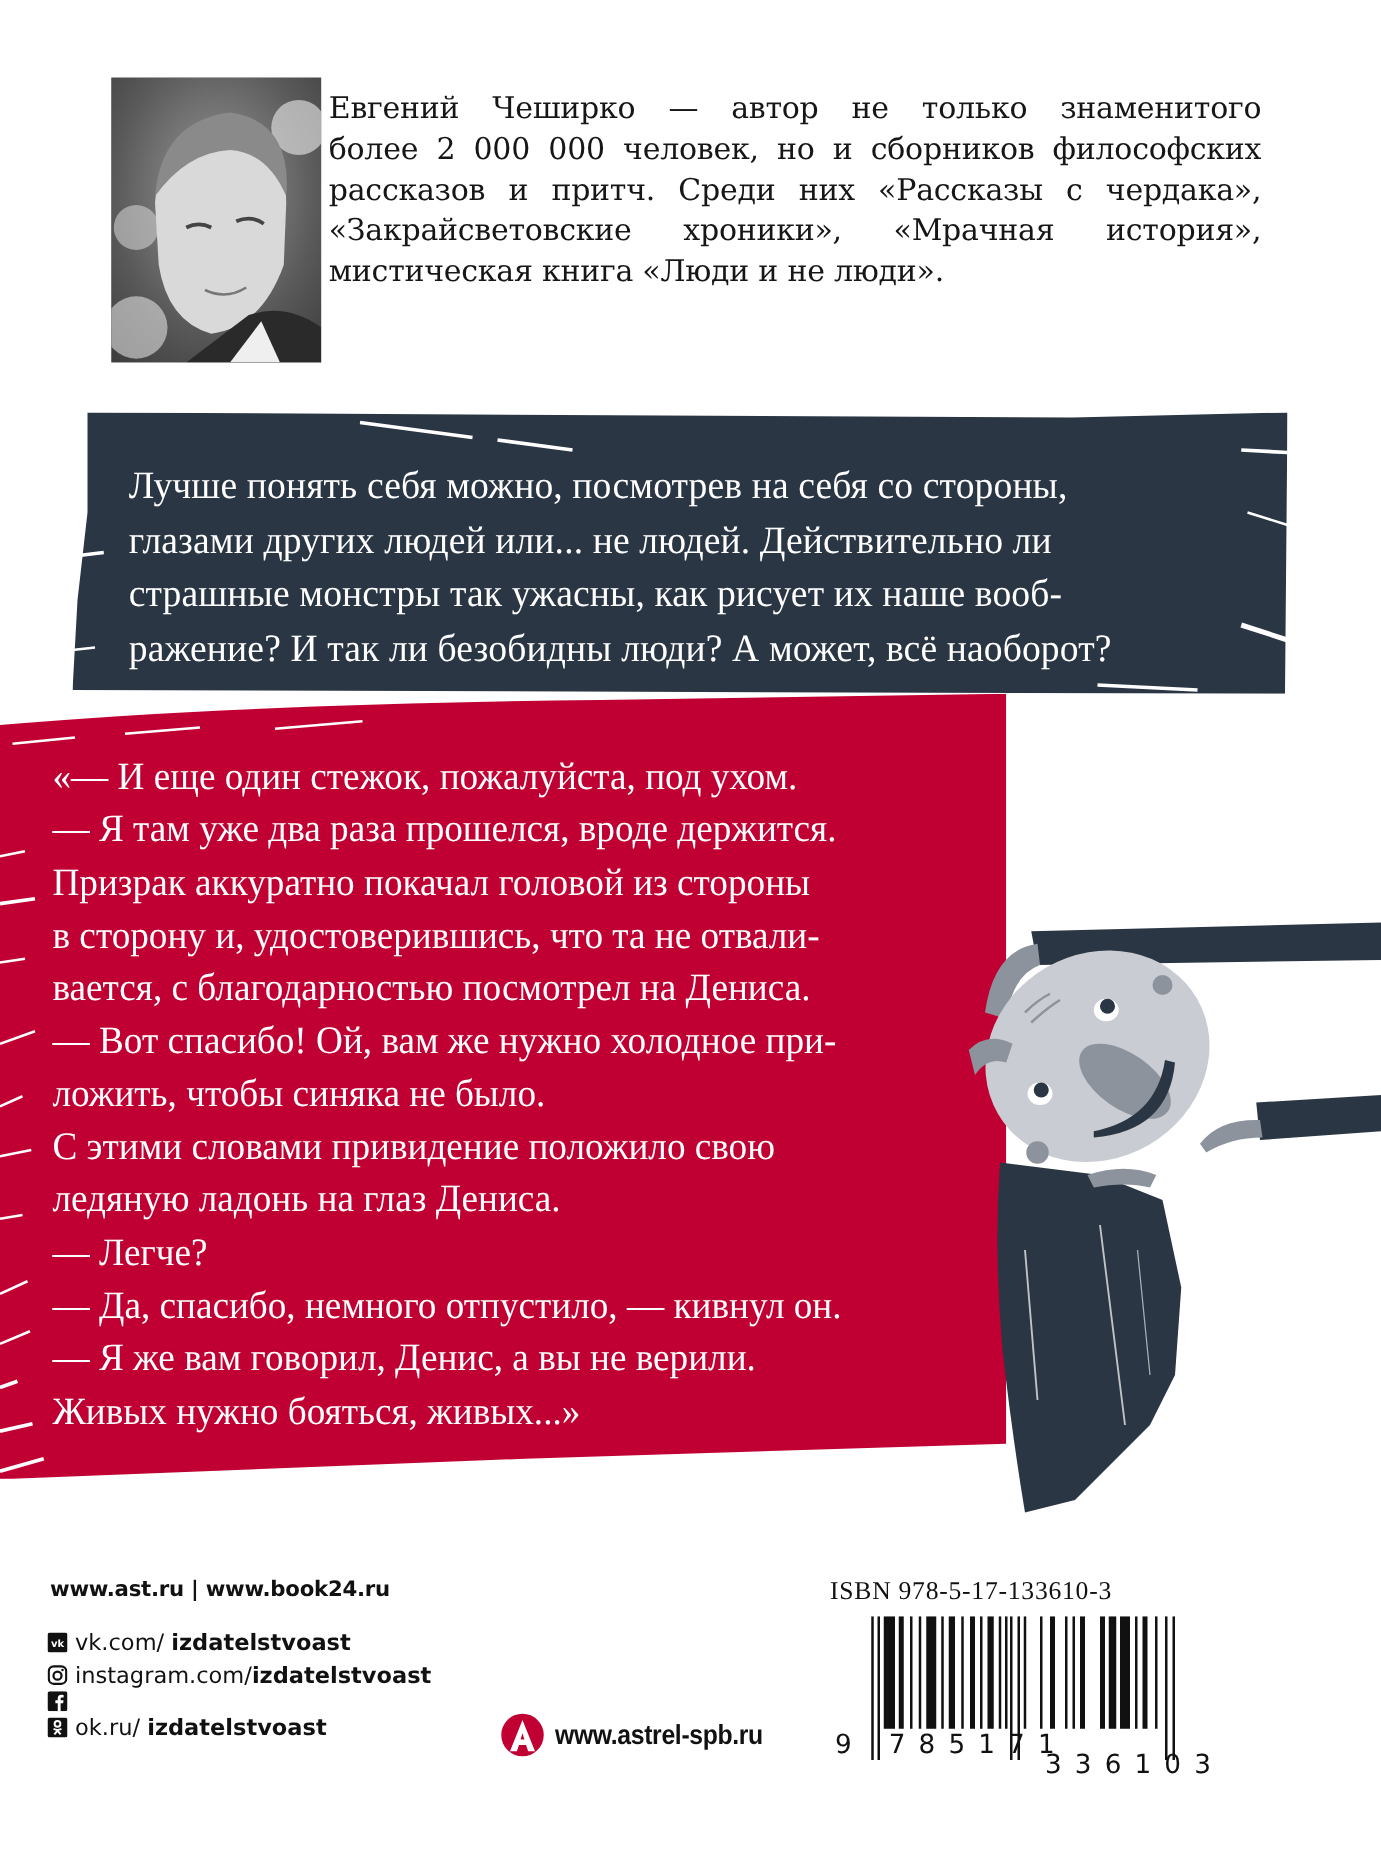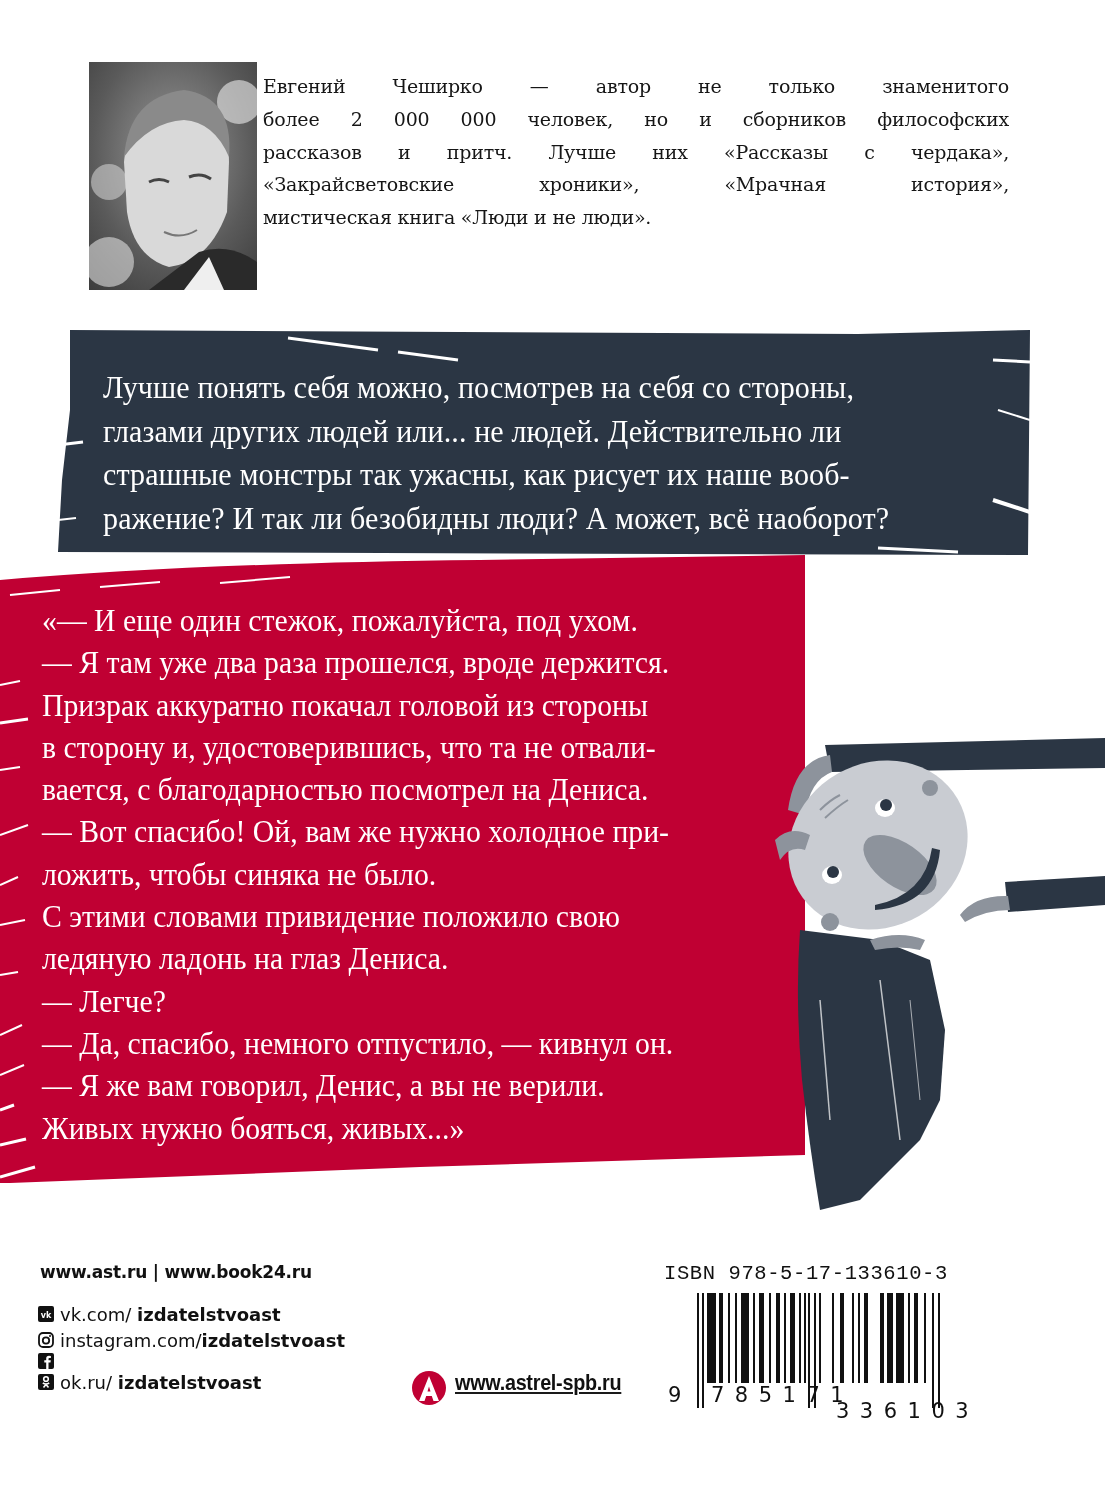--- a/index.html
+++ b/index.html
@@ -2,21 +2,21 @@
 <html><head>
 <meta charset="utf-8">
 <style>
   html, body { margin:0; padding:0; }
   body { width:1105px; height:1487px; background:#ffffff; position:relative; overflow:hidden; font-family:"DejaVu Serif", serif; color:#1a1a1a; }
   .abs { position:absolute; }
 
   
   .photo { left:89px; top:62px; width:168px; height:228px; background:#6b6b6b; overflow:hidden; }
   .photo svg { display:block; }
-  .bio { left:263px; top:70px; width:746px; font-family:"DejaVu Serif", serif; font-size:19px; line-height:32.8px; text-align:justify; letter-spacing:-0.2px; color:#161616; }
+  .bio { left:263px; top:70px; width:746px; font-family:"DejaVu Serif", serif; font-size:24px; line-height:32.8px; text-align:justify; letter-spacing:-0.2px; color:#161616; }
   .bio p { margin:0; }
 
   
   .dark-panel { left:58px; top:330px; width:972px; height:225px; }
   .dark-text { left:103px; top:366px; width:870px; font-family:"Liberation Serif", serif; font-size:31px; line-height:43.5px; color:#ffffff; letter-spacing:0.1px; transform:scaleX(0.97); transform-origin:left top; }
   .dark-text div { white-space:nowrap; }
 
   
   .red-panel { left:0; top:555px; width:805px; height:660px; }
   .red-text { left:42px; top:600px; width:760px; font-family:"Liberation Serif", serif; font-size:31px; line-height:42.3px; color:#ffffff; transform:scaleX(0.96); transform-origin:left top; }
@@ -24,23 +24,23 @@
 
   
   .ghost { left:760px; top:700px; width:345px; height:560px; }
 
   
   .sites { left:40px; top:1262px; font-family:"DejaVu Sans", sans-serif; font-weight:bold; font-size:17px; color:#111; letter-spacing:-0.2px; }
   .social { left:37px; top:1302px; font-family:"DejaVu Sans", sans-serif; font-size:18px; line-height:25.5px; color:#111; }
   .social-row { display:flex; align-items:center; gap:6px; }
   .social-row b { font-weight:bold; }
   .sicon { width:17px; height:17px; display:inline-flex; align-items:flex-start; justify-content:center; }
-  .astrel { left:411px; top:1370px; display:flex; align-items:flex-start; gap:8px;text-decoration:underline; }
+  .astrel { left:400px; top:1370px; display:flex; align-items:center; gap:8px; }
   .astrel-text { font-family:"Liberation Sans", sans-serif; font-weight:bold; font-size:22px; color:#111; transform:scaleX(0.9); transform-origin:left center; letter-spacing:-0.3px; }
-  .isbn-label { left:664px; top:1262px; font-family:Liberation Mono, monospace; font-size:20.5px; color:#111; letter-spacing:0.6px; }
+  .isbn-label { left:664px; top:1262px; font-family:Liberation Serif, serif; font-size:20.5px; color:#111; letter-spacing:0.6px; }
   .barcode { left:668px; top:1293px; width:300px; height:115px; }
   .barcode-digits { left:668px; top:1383px; width:305px; font-family:"DejaVu Sans", sans-serif; font-size:21px; color:#111; }
   .bd-first { position:absolute; left:0; top:0; }
   .bd-left { position:absolute; left:43px; top:0; letter-spacing:10.5px; }
   .bd-right { position:absolute; left:168px; top:16px; letter-spacing:10.5px; }
 </style>
 </head>
 <body>
 
 <div class="abs photo">
@@ -62,21 +62,21 @@
     <path d="M100 115 Q112 110 122 117" stroke="#444" stroke-width="3" fill="none"></path>
     <path d="M75 170 Q92 178 108 168" stroke="#777" stroke-width="2" fill="none"></path>
     <path d="M60 228 L110 190 Q140 180 168 200 L168 228 Z" fill="#2a2a2a"></path>
     <path d="M95 228 L120 195 L135 228 Z" fill="#efefef"></path>
   </svg>
 </div>
 
 <div class="abs bio">
   <p style="text-align-last:justify">Евгений Чеширко —  автор не только знаменитого</p>
   <p style="text-align-last:justify">более 2 000 000 человек, но и сборников философских</p>
-  <p style="text-align-last:justify">рассказов и притч. Лучше них «Рассказы с чердака»,</p>
+  <p style="text-align-last:justify">рассказов и притч. Среди них «Рассказы с чердака»,</p>
   <p style="text-align-last:justify">«Закрайсветовские хроники», «Мрачная история»,</p>
   <p>мистическая книга «Люди и не люди».</p>
 </div>
 
 <svg class="abs dark-panel" viewBox="0 0 972 225">
   <path d="M12 0 L800 4 L972 0 L970 225 L0 222 L4 150 L12 80 Z" fill="#2b3644"></path>
   <path d="M230 8 L320 20" stroke="#fff" stroke-width="3"></path>
   <path d="M340 22 L400 30" stroke="#fff" stroke-width="3"></path>
   <path d="M935 30 L972 32" stroke="#fff" stroke-width="3"></path>
   <path d="M940 80 L972 90" stroke="#fff" stroke-width="2"></path>

